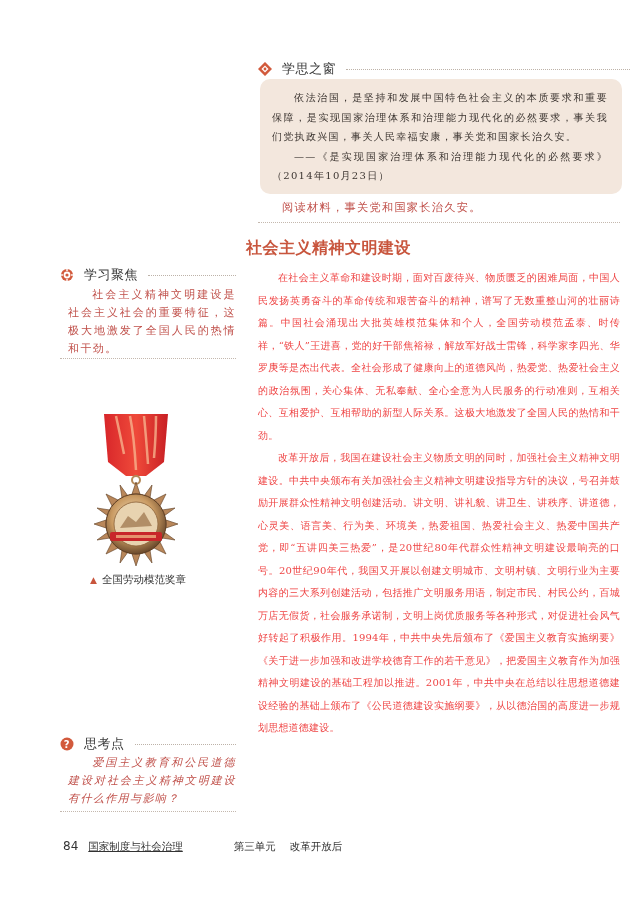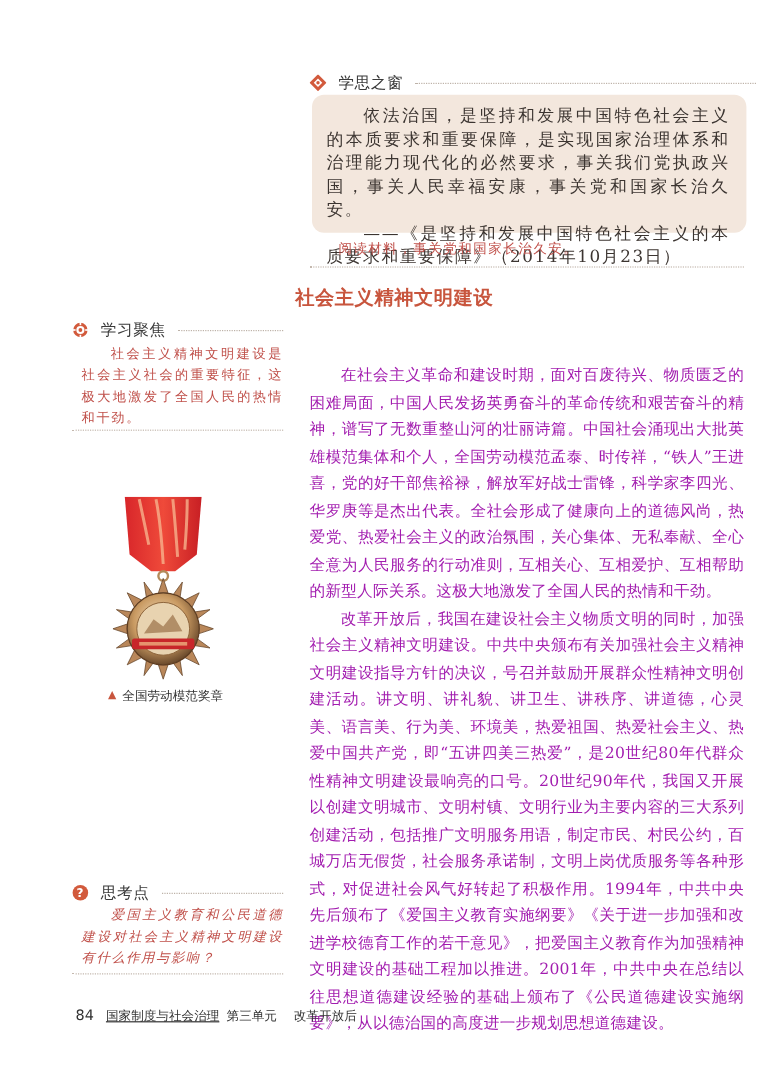--- a/index.html
+++ b/index.html
@@ -14,44 +14,43 @@
   .sidebox-title .icon { width: 14px; height: 14px; margin-right: 10px; display: inline-block; }
   .sidebox-title .rule { flex: 1; border-top: 1px dotted #bdb2a8; margin-left: 10px; height: 0; }
 
   
   #xszc-title { left: 258px; top: 60px; width: 372px; }
   #xszc-box {
     position: absolute; left: 260px; top: 79px; width: 362px; height: 115px;
     background: #f3e7dd; border-radius: 10px;
     padding: 9px 14px 0 12px;
     font-family: "DejaVu Serif", "Liberation Serif", serif;
-    font-size: 14px; line-height: 19.5px; color: #3c3531; letter-spacing: 1.3px;
+    font-size: 10px; line-height: 19.5px; color: #3c3531; letter-spacing: 1.3px;
   }
   #xszc-box p { text-indent: 2.2em; text-align: justify; }
   #xszc-box .quote-src { text-indent: 2.2em; }
   #xszc-task {
     position: absolute; left: 282px; top: 200px; font-size: 11.2px; color: #c0504a;
     letter-spacing: 1.3px;
   }
   #xszc-rule { position: absolute; left: 258px; top: 222px; width: 362px; border-top: 1px dotted #c4b8ae; }
 
   
   #section-title {
     position: absolute; left: 246px; top: 238px;
     font-family: "DejaVu Sans", "Liberation Sans", sans-serif;
     font-weight: bold; font-size: 16px; color: #c8553d; letter-spacing: 0.5px;
   }
 
   
   #main-text {
     position: absolute; left: 258px; top: 267px; width: 362px;
     font-family: "DejaVu Serif", "Liberation Serif", serif;
-    font-size: 13px; line-height: 22.5px; color: #a21caf; letter-spacing: 0.2px;
+    font-size: 10px; line-height: 22.5px; color: #ef4444; letter-spacing: 0.2px;
     text-align: justify;
-    margin-top: 36px;
   }
   #main-text p { text-indent: 2em; }
 
   
   #xxjj-title { left: 60px; top: 266px; width: 176px; font-family: Liberation Serif, serif; }
   #xxjj-text {
     position: absolute; left: 68px; top: 286px; width: 168px;
     font-size: 11px; line-height: 18px; color: #c0504a; letter-spacing: 1.4px;
     text-align: justify;
   }
@@ -76,39 +75,39 @@
   #skd-text p { text-indent: 2.2em; font-style: italic; }
   #skd-rule { position: absolute; left: 60px; top: 811px; width: 176px; border-top: 1px dotted #c4b8ae; }
 
   
   #footer {
     position: absolute; left: 63px; top: 839px;
     font-size: 10.5px; color: #333; display: flex; align-items: baseline;
   }
   #footer .pg { font-family: "DejaVu Sans", "Liberation Sans", sans-serif; font-size: 12px; margin-right: 10px; }
   #footer .book { margin-right: 6px; text-decoration: underline; }
-  #footer .unit { margin-right: 14px; }
+  #footer .unit { margin-right: 14px; margin-left: 45px; }
 </style>
 </head>
 <body>
 
 <div class="sidebox-title" id="xszc-title">
   <span class="icon">
     <svg width="14" height="14" viewBox="0 0 14 14">
       <rect x="2" y="2" width="10" height="10" transform="rotate(45 7 7)" fill="#d25a3c"></rect>
       <rect x="4.5" y="4.5" width="5" height="5" transform="rotate(45 7 7)" fill="#fff"></rect>
       <circle cx="7" cy="7" r="1.4" fill="#d25a3c"></circle>
     </svg>
   </span>
   <span>学思之窗</span>
   <span class="rule"></span>
 </div>
 <div id="xszc-box">
   <p>依法治国，是坚持和发展中国特色社会主义的本质要求和重要保障，是实现国家治理体系和治理能力现代化的必然要求，事关我们党执政兴国，事关人民幸福安康，事关党和国家长治久安。</p>
-  <p class="quote-src">——《是坚持和发展中国特色社会主义的本质要求和重要保障》（2014年10月23日）</p>
+  <p class="quote-src">——《是实现国家治理体系和治理能力现代化的必然要求》（2014年10月23日）</p>
 </div>
 <div id="xszc-task">阅读材料，事关党和国家长治久安。</div>
 <div id="xszc-rule"></div>
 
 <h2 id="section-title">社会主义精神文明建设</h2>
 
 <div id="main-text">
   <p>在社会主义革命和建设时期，面对百废待兴、物质匮乏的困难局面，中国人民发扬英勇奋斗的革命传统和艰苦奋斗的精神，谱写了无数重整山河的壮丽诗篇。中国社会涌现出大批英雄模范集体和个人，全国劳动模范孟泰、时传祥，“铁人”王进喜，党的好干部焦裕禄，解放军好战士雷锋，科学家李四光、华罗庚等是杰出代表。全社会形成了健康向上的道德风尚，热爱党、热爱社会主义的政治氛围，关心集体、无私奉献、全心全意为人民服务的行动准则，互相关心、互相爱护、互相帮助的新型人际关系。这极大地激发了全国人民的热情和干劲。</p>
   <p>改革开放后，我国在建设社会主义物质文明的同时，加强社会主义精神文明建设。中共中央颁布有关加强社会主义精神文明建设指导方针的决议，号召并鼓励开展群众性精神文明创建活动。讲文明、讲礼貌、讲卫生、讲秩序、讲道德，心灵美、语言美、行为美、环境美，热爱祖国、热爱社会主义、热爱中国共产党，即“五讲四美三热爱”，是20世纪80年代群众性精神文明建设最响亮的口号。20世纪90年代，我国又开展以创建文明城市、文明村镇、文明行业为主要内容的三大系列创建活动，包括推广文明服务用语，制定市民、村民公约，百城万店无假货，社会服务承诺制，文明上岗优质服务等各种形式，对促进社会风气好转起了积极作用。1994年，中共中央先后颁布了《爱国主义教育实施纲要》《关于进一步加强和改进学校德育工作的若干意见》，把爱国主义教育作为加强精神文明建设的基础工程加以推进。2001年，中共中央在总结以往思想道德建设经验的基础上颁布了《公民道德建设实施纲要》，从以德治国的高度进一步规划思想道德建设。</p>
 </div>

